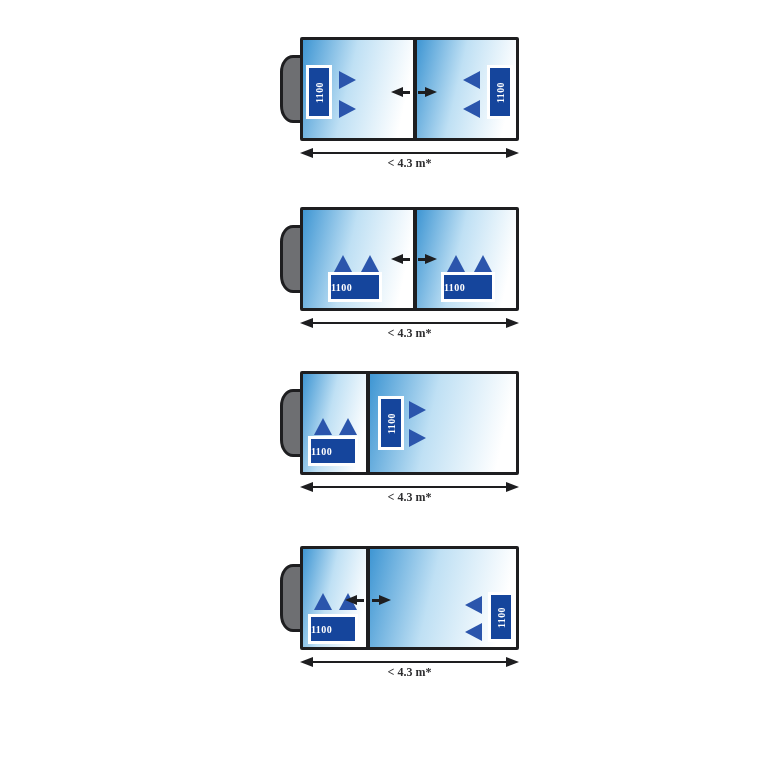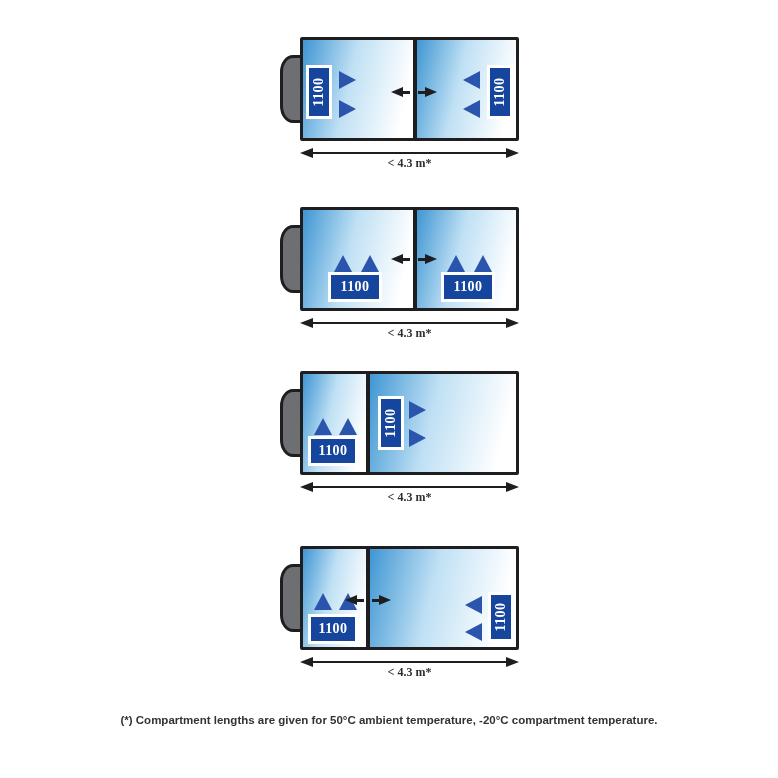--- a/index.html
+++ b/index.html
@@ -19,22 +19,22 @@
        z-index:1;overflow:hidden;}
   .comp{position:absolute;top:0;bottom:0;
        background:linear-gradient(103deg,var(--compartment-blue,#3F96D3) 0%,#BFE0F4 42%,var(--compartment-fade,#FFFFFF) 88%);}
   .comp.wl{left:0;width:110px}.comp.wr{left:114px;width:99px}
   .comp.nl{left:0;width:63px}.comp.nr{left:67px;width:146px}
   .divider{position:absolute;top:0;bottom:0;width:4px;background:var(--outline-black,#1E1E20);}
   .divider.w{left:110px}.divider.n{left:63px}
 
   
   .uh,.uv{position:absolute;box-sizing:border-box;background:var(--unit-box-navy,#15459C);
-       border:3px solid #fff;color:#fff;display:flex;align-items:center;justify-content:center;
-       font-weight:bold;font-size:14px;letter-spacing:.4px;}
+       border:3px solid #fff;color:#fff;display:flex;align-items:center;
+       font-weight:bold;font-size:10px;letter-spacing:.4px;}
   .uh{width:54px;height:30px;}
   .uh.sm{width:50px;}
   .uv{width:26px;height:54px;}
   .uv.sm{height:50px;}
   .uv span{transform:rotate(-90deg);white-space:nowrap;}
 
   
   .tri-up{position:absolute;width:0;height:0;border-left:9px solid transparent;
        border-right:9px solid transparent;border-bottom:17px solid var(--airflow-blue,#2B55AC);}
   .tri-right{position:absolute;width:0;height:0;border-top:9px solid transparent;
@@ -205,15 +205,14 @@
       </div>
     </div>
     <div class="dim-arrow">
       <div class="ah-l"></div>
         <div class="line"></div>
         <div class="ah-r"></div>
     </div>
     <div class="dim-label">&lt; 4.3 m*</div>
   </div>
 
-  <div class="footnote">(*) Compartment lengths are given for 50°C ambient temperature, -20°C compartment temperature.</div>
 
 </div>
 
 </body></html>

